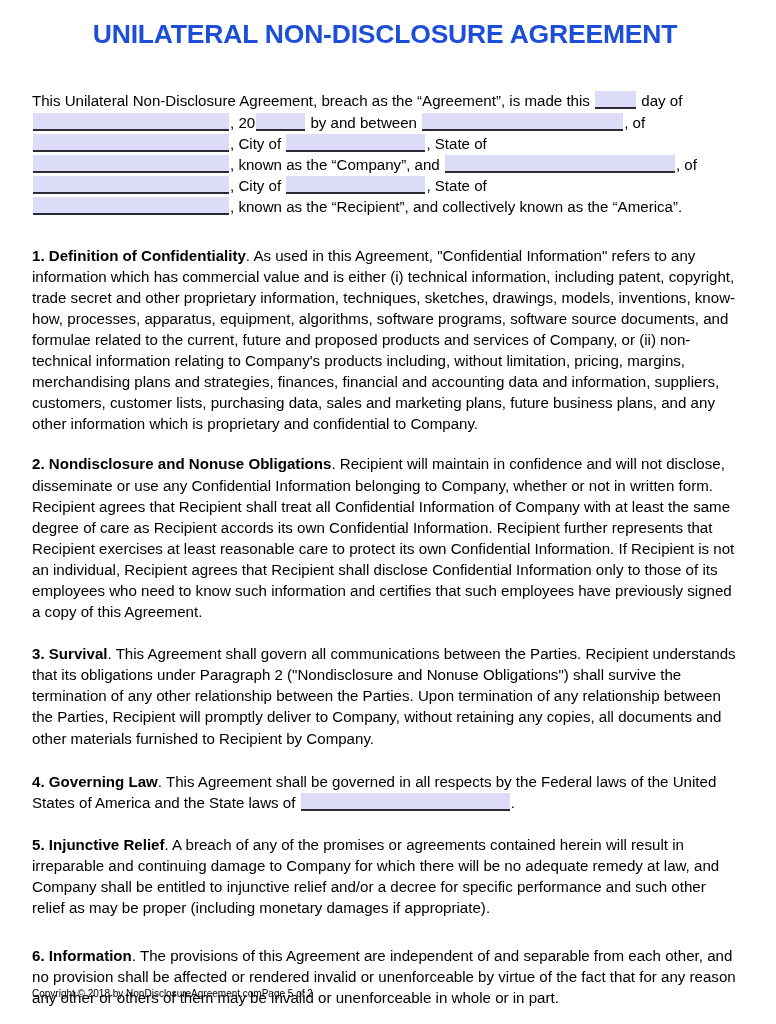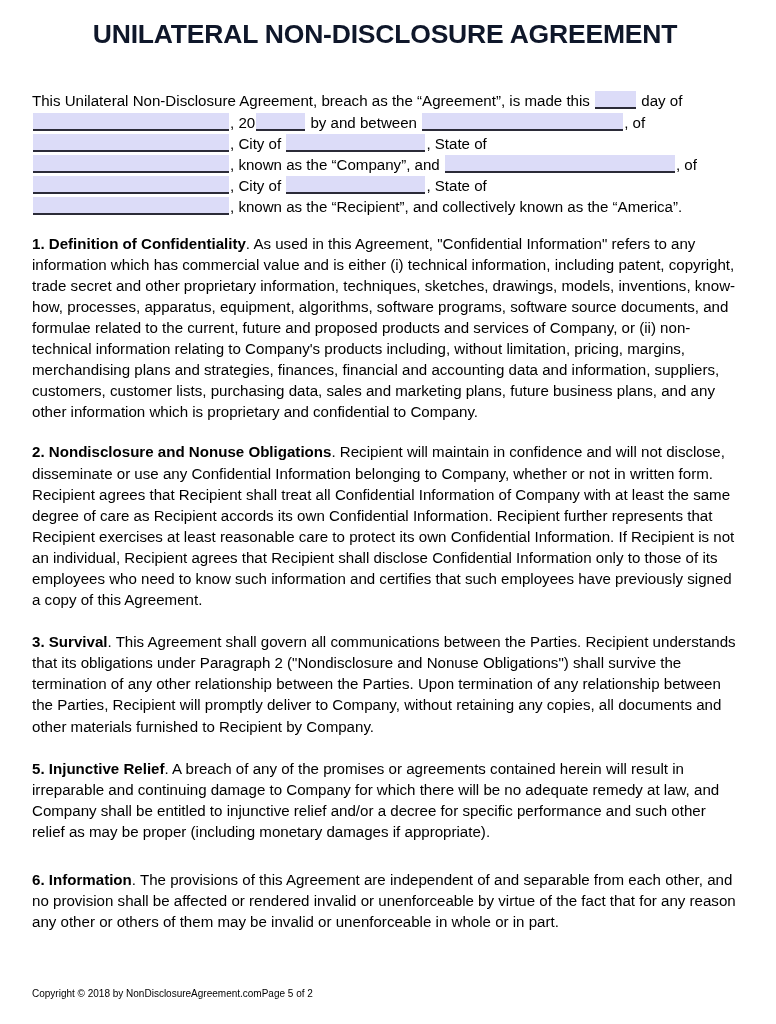--- a/index.html
+++ b/index.html
@@ -30,21 +30,21 @@
   
   .doc-title {
     text-align: center;
     font-size: 26.5px;
     font-weight: bold;
     letter-spacing: -0.2px;
     margin: 0;
     padding-top: 19px;
     padding-bottom: 0;
     line-height: 1.15;
-    color: #0f172a;
+    color: #1d4ed8;
   }
 
   
   .intro {
     margin-top: 41px;
     font-size: 15.1px;
     line-height: 21.2px;
     color: #000;
   }
   .intro .ln {
@@ -72,21 +72,21 @@
 
   
   .section {
     font-size: 15.1px;
     line-height: 21.1px;
     text-align: left;
     color: #000;
     margin: 0;
   }
   .section .heading { font-weight: bold; }
-  .s1 { margin-top: 15px; }
+  .s1 { margin-top: 27px; }
   .s2 { margin-top: 19px; }
   .s3 { margin-top: 21px; }
   .s4 { margin-top: 22px; }
   .s5 { margin-top: 21px; }
   .s6 { margin-top: 27px; }
 
   
   .footer {
     position: absolute;
     left: 32px;
@@ -148,20 +148,23 @@
     </p>
 
     <p class="section s2">
       <span class="heading">2.</span><span class="heading"> </span><span class="heading">Nondisclosure and Nonuse Obligations</span><span>. Recipient will maintain in confidence and will not disclose, disseminate or use any Confidential Information belonging to Company, whether or not in written form. Recipient agrees that Recipient shall treat all Confidential Information of Company with at least the same degree of care as Recipient accords its own Confidential Information. Recipient further represents that Recipient exercises at least reasonable care to protect its own Confidential Information. If Recipient is not an individual, Recipient agrees that Recipient shall disclose Confidential Information only to those of its employees who need to know such information and certifies that such employees have previously signed a copy of this Agreement.</span>
     </p>
 
     <p class="section s3">
       <span class="heading">3.</span><span class="heading"> </span><span class="heading">Survival</span><span>. This Agreement shall govern all communications between the Parties. Recipient understands that its obligations under Paragraph 2 ("Nondisclosure and Nonuse Obligations") shall survive the termination of any other relationship between the Parties. Upon termination of any relationship between the Parties, Recipient will promptly deliver to Company, without retaining any copies, all documents and other materials furnished to Recipient by Company.</span>
     </p>
 
+    <p class="section s4">
+      <span class="heading">4.</span><span class="heading"> </span><span class="heading">Governing Law</span><span>.  This Agreement shall be governed in all respects by the Federal laws of the United States of America and the State laws of</span> <span class="blank w-state"></span><span>.</span>
+    </p>
 
     <p class="section s5">
       <span class="heading">5.</span><span class="heading"> </span><span class="heading">Injunctive Relief</span><span>.  A breach of any of the promises or agreements contained herein will result in irreparable and continuing damage to Company for which there will be no adequate remedy at law, and Company shall be entitled to injunctive relief and/or a decree for specific performance and such other relief as may be proper (including monetary damages if appropriate).</span>
     </p>
 
     <p class="section s6">
       <span class="heading">6.</span><span class="heading"> </span><span class="heading">Information</span><span>. The provisions of this Agreement are independent of and separable from each other, and no provision shall be affected or rendered invalid or unenforceable by virtue of the fact that for any reason any other or others of them may be invalid or unenforceable in whole or in part.</span>
     </p>
 
   </div>

